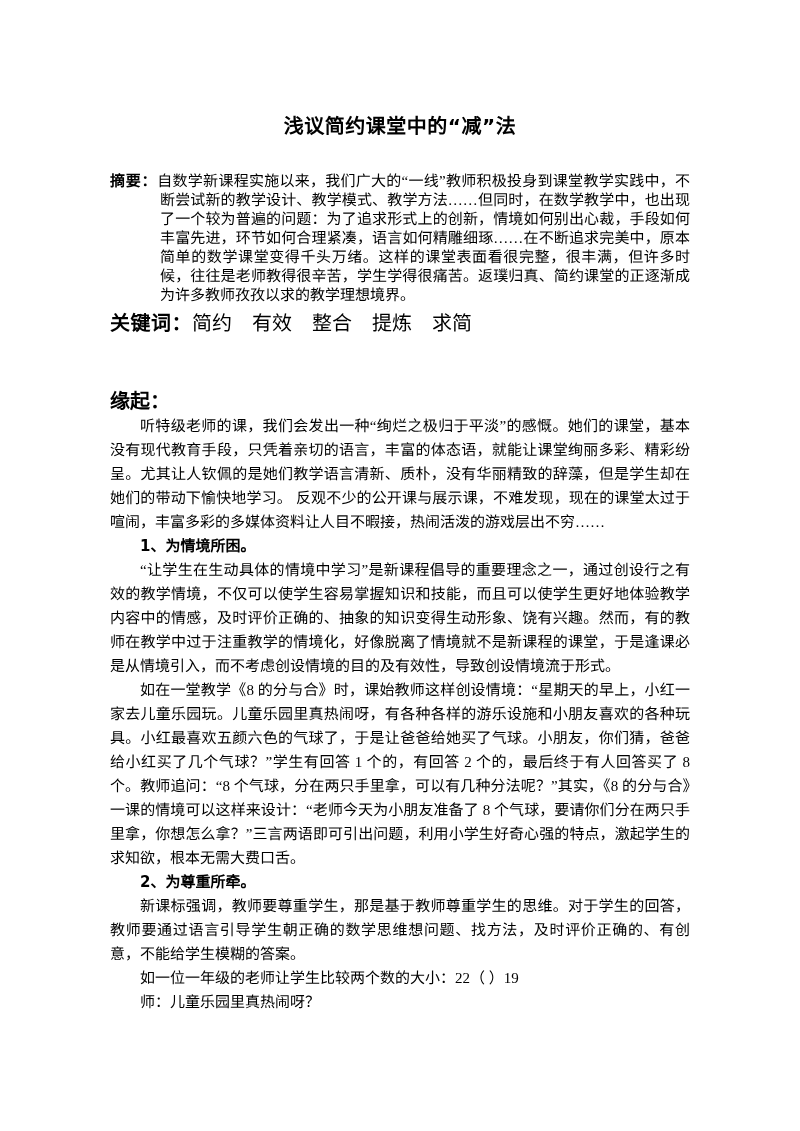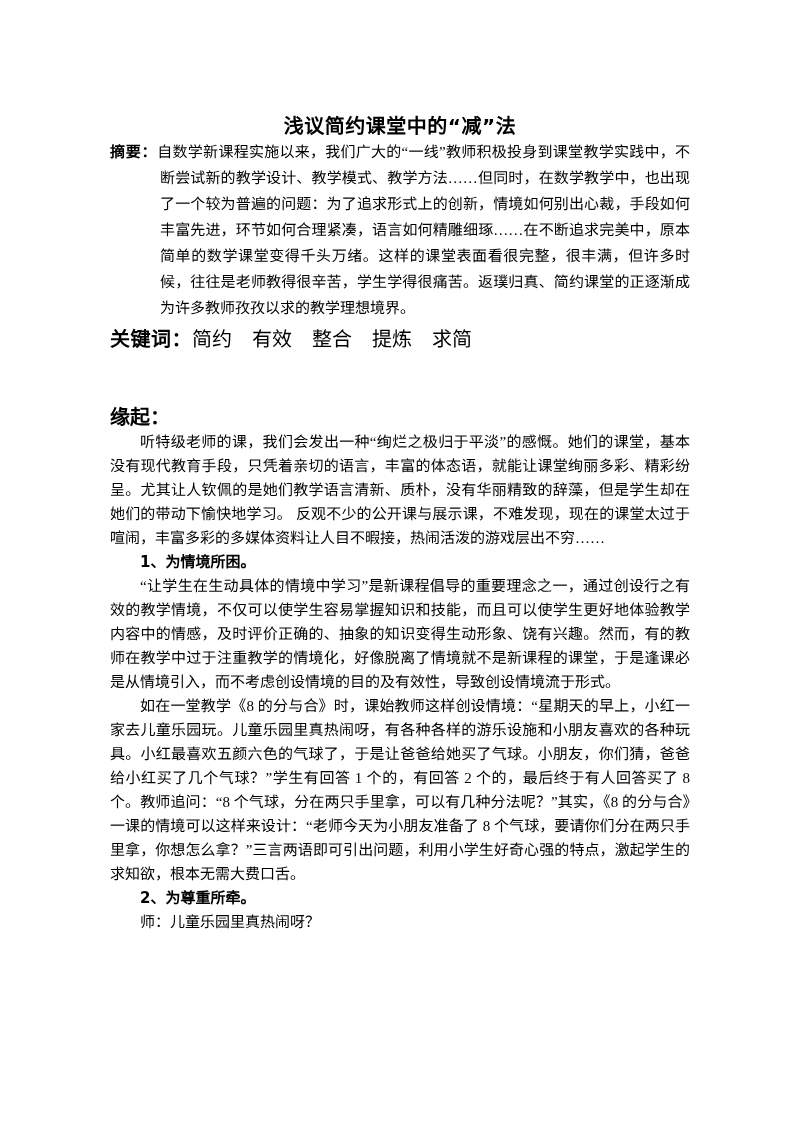--- a/index.html
+++ b/index.html
@@ -32,22 +32,23 @@
     padding: 0;
     text-align: center;
     font-family: "DejaVu Sans", "Liberation Sans", sans-serif;
     font-weight: bold;
     font-size: 20px;
     line-height: 26px;
     letter-spacing: 0.5px;
     padding-top: 113px;
   }
   .abstract {
+    margin-top: 33px;
     font-size: 15px;
-    line-height: 26px;
+    line-height: 19px;
     text-align: justify;
     text-justify: inter-ideograph;
     padding-left: 50px;
     text-indent: -50px;
   }
   .abstract .lbl {
     font-family: "DejaVu Sans", "Liberation Sans", sans-serif;
     font-weight: bold;
     letter-spacing: 0.5px;
   }
@@ -118,18 +119,20 @@
     <p class="para">听特级老师的课，我们会发出一种“绚烂之极归于平淡”的感慨。她们的课堂，基本没有现代教育手段，只凭着亲切的语言，丰富的体态语，就能让课堂绚丽多彩、精彩纷呈。尤其让人钦佩的是她们教学语言清新、质朴，没有华丽精致的辞藻，但是学生却在她们的带动下愉快地学习。 反观不少的公开课与展示课，不难发现，现在的课堂太过于喧闹，丰富多彩的多媒体资料让人目不暇接，热闹活泼的游戏层出不穷……</p>
 
     <p class="subhead">1、为情境所困。</p>
 
     <p class="para">“让学生在生动具体的情境中学习”是新课程倡导的重要理念之一，通过创设行之有效的教学情境，不仅可以使学生容易掌握知识和技能，而且可以使学生更好地体验教学内容中的情感，及时评价正确的、抽象的知识变得生动形象、饶有兴趣。然而，有的教师在教学中过于注重教学的情境化，好像脱离了情境就不是新课程的课堂，于是逢课必是从情境引入，而不考虑创设情境的目的及有效性，导致创设情境流于形式。</p>
 
     <p class="para">如在一堂教学《8 的分与合》时，课始教师这样创设情境：“星期天的早上，小红一家去儿童乐园玩。儿童乐园里真热闹呀，有各种各样的游乐设施和小朋友喜欢的各种玩具。小红最喜欢五颜六色的气球了，于是让爸爸给她买了气球。小朋友，你们猜，爸爸给小红买了几个气球？”学生有回答 1 个的，有回答 2 个的，最后终于有人回答买了 8 个。教师追问：“8 个气球，分在两只手里拿，可以有几种分法呢？”其实，《8 的分与合》一课的情境可以这样来设计：“老师今天为小朋友准备了 8 个气球，要请你们分在两只手里拿，你想怎么拿？”三言两语即可引出问题，利用小学生好奇心强的特点，激起学生的求知欲，根本无需大费口舌。</p>
 
     <p class="subhead">2、为尊重所牵。</p>
 
+    <p class="para">新课标强调，教师要尊重学生，那是基于教师尊重学生的思维。对于学生的回答，教师要通过语言引导学生朝正确的数学思维想问题、找方法，及时评价正确的、有创意，不能给学生模糊的答案。</p>
 
+    <p class="dialog-line">如一位一年级的老师让学生比较两个数的大小：22（ ）19</p>
 
     <p class="dialog-line">师：儿童乐园里真热闹呀？</p>
 
   </div>
 </div>
 
 </body></html>

